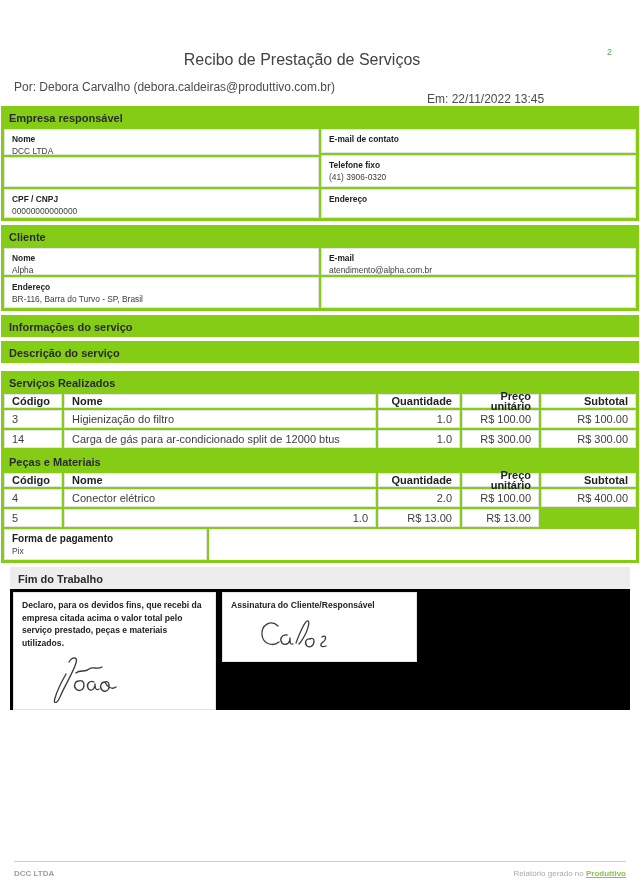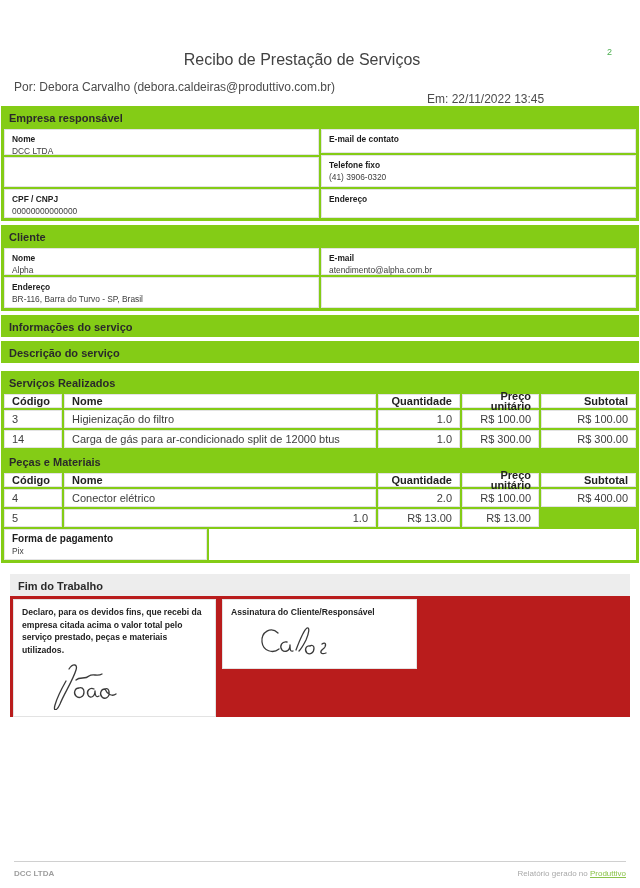--- a/index.html
+++ b/index.html
@@ -29,35 +29,35 @@
   .tc { background:#fff; border:1px solid #e3e3e3; padding:3px 7px; font-size:11px; line-height:10px;
         display:flex; align-items:center; }
   .th { font-weight:bold; color:#222; height:14px; }
   .td { height:18px; color:#3d3d3d; }
   .num { justify-content:flex-end; text-align:right; }
 
   .pay-row { display:flex; gap:2px; padding:2px 3px 3px; }
   .pay-cell { width:203px; height:31px; background:#fff; border:1px solid #e3e3e3; padding:4px 7px; }
   .pay-fill { flex:1; background:#fff; }
 
-  .endwork-body { background:#b91c1c; display:flex; gap:6px; padding:3px 0 0 3px; }
+  .endwork-body { background:#000000; display:flex; gap:6px; padding:3px 0 0 3px; }
   .sign-box-left { width:203px; min-height:108px; background:#fff; border:1px solid #e3e3e3; padding:6px 8px; }
   .sign-box-right { width:195px; height:70px; background:#fff; border:1px solid #e3e3e3; padding:6px 8px; align-self:flex-start; }
   .decl { font-size:8.6px; line-height:12.5px; font-weight:bold; color:#222; }
   .sig { display:block; }
   .sig path { fill:none; stroke:#3a3a3a; stroke-width:1.3; stroke-linecap:round; stroke-linejoin:round; }
 
-  .endwork-wrap { margin:11px 10px 0; }
+  .endwork-wrap { margin:4px 10px 0; }
   .endwork-wrap .sec-bar { background:#ededed; }
 
   .footer { position:absolute; top:861px; left:14px; right:14px;
             border-top:1px solid #d0d0d0; padding-top:7px;
             display:flex; justify-content:space-between; font-size:8px; color:#a9a9a9; }
   .footer-left { font-weight:bold; color:#9e9e9e; }
-  .footer-link { color:#8bc34a; font-weight:normal; text-decoration:underline; cursor:pointer; }
+  .footer-link { color:#8bc34a; font-weight:bold; text-decoration:underline; cursor:pointer; }
 </style>
 </head>
 <body>
 
 <div class="page">
 
   <div class="pagenum">2</div>
 
   <div class="title">Recibo de Prestação de Serviços</div>
 

